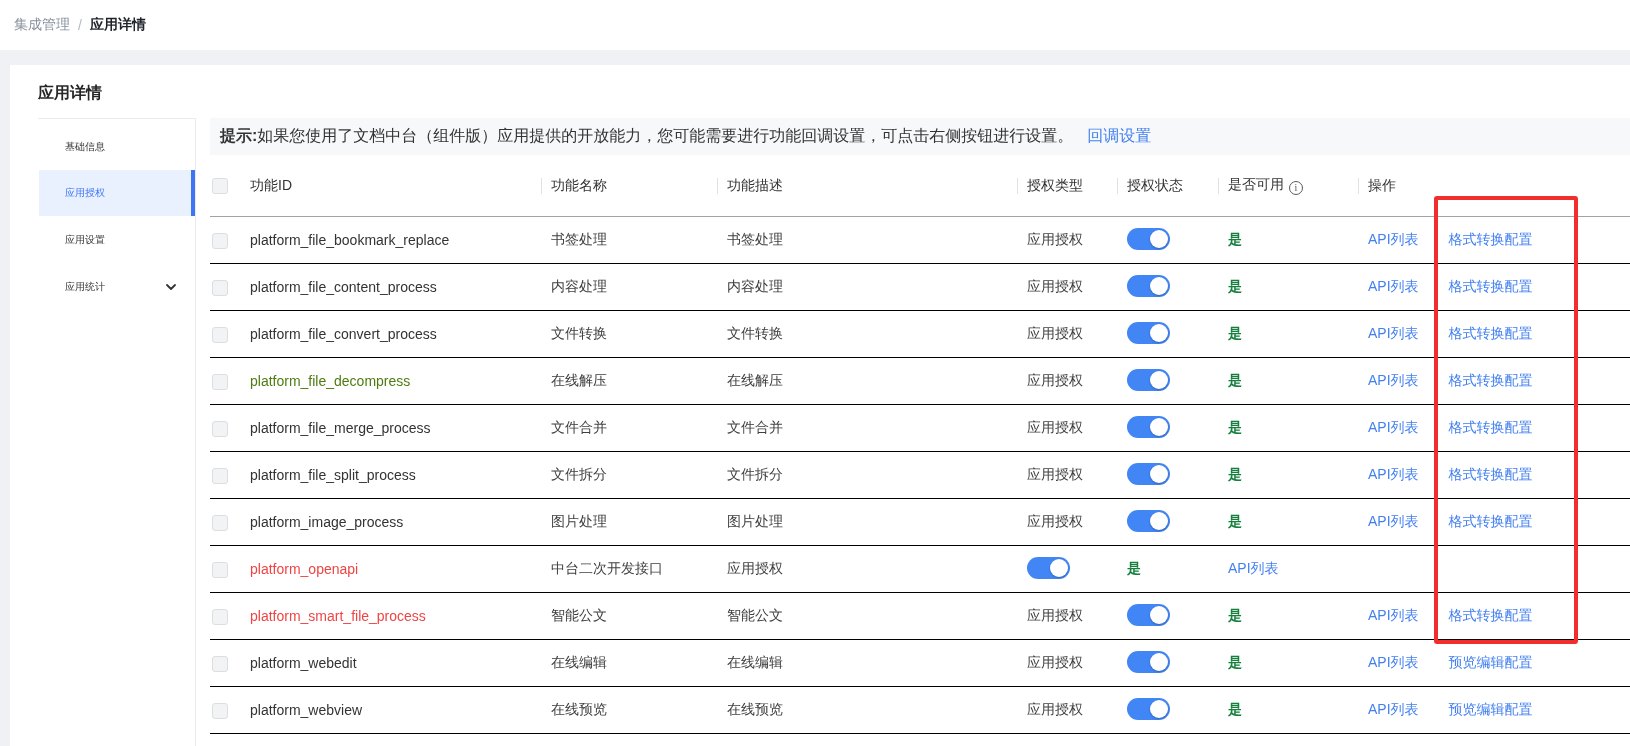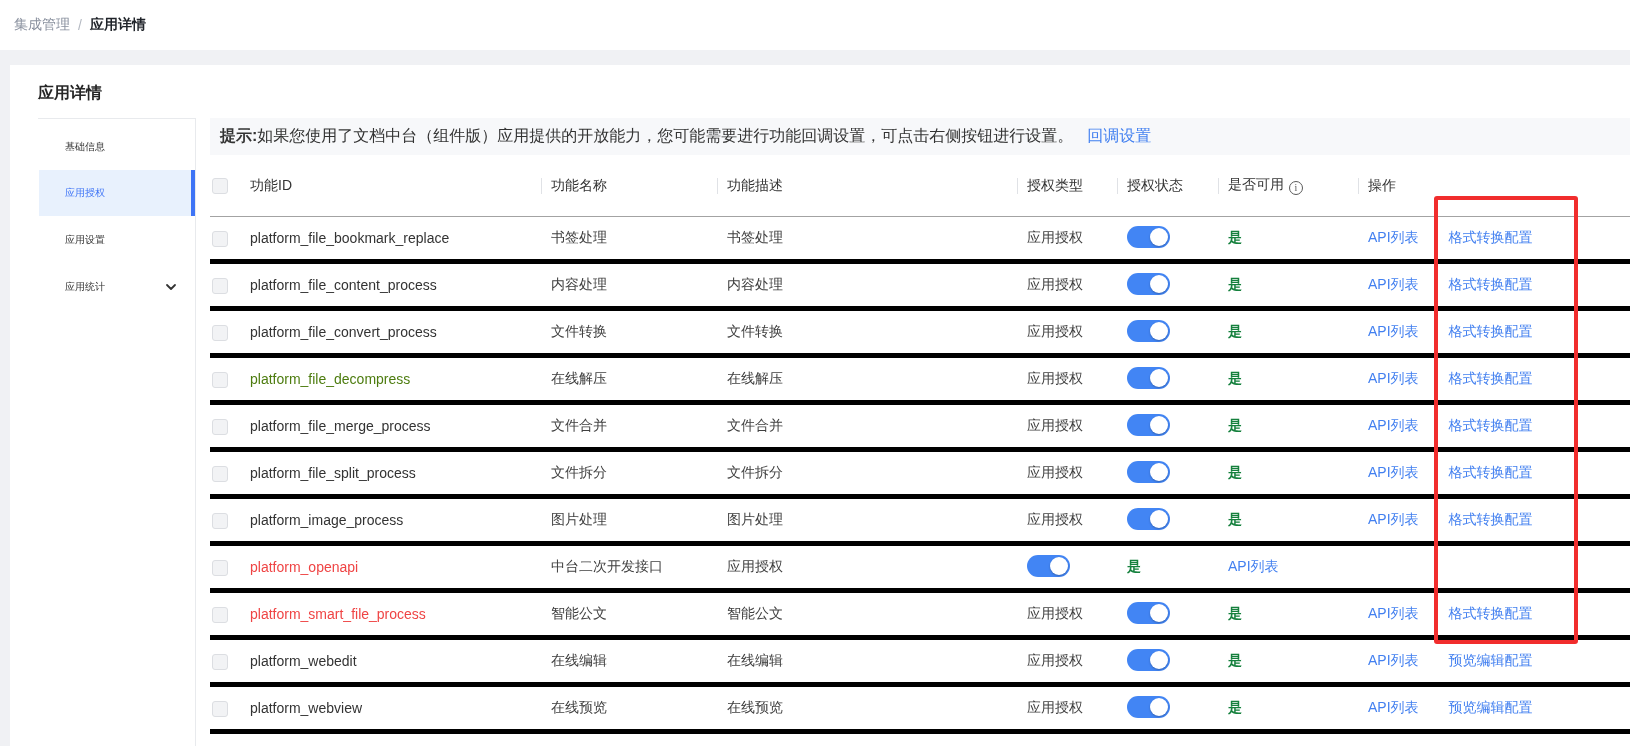--- a/index.html
+++ b/index.html
@@ -36,21 +36,21 @@
             display:flex; align-items:center; padding-left:10px; font-size:16px; color:#333; }
   .notice .prefix { font-weight:700; }
   .notice .cb-link { color:#4380f0; margin-left:14px; cursor:pointer; }
 
   
   .table { position:absolute; left:200px; top:90px; right:0; }
   .tr { display:grid; grid-template-columns:30px 301px 176px 300px 100px 101px 140px 1fr; align-items:center; }
   .thead { height:62px; border-bottom:1px solid #a3a3a3; }
   .thead .th { position:relative; padding-left:10px; color:#333; font-size:14px; white-space:nowrap; }
   .thead .th.divided::before { content:""; position:absolute; left:0; top:50%; margin-top:-8px; width:1px; height:16px; background:#e0e2e6; }
-  .tbody .tr { height:47px; border-bottom:5px solid #000000; }
+  .tbody .tr { height:47px; border-bottom:1px solid #000000; }
   .td { padding-left:10px; white-space:nowrap; color:#404040; font-size:14px; }
   .col-check { padding-left:2px; }
   .checkbox { display:inline-block; width:16px; height:16px; border:1px solid #dcdee2; border-radius:3px; background:#f2f3f5; cursor:pointer; vertical-align:middle; }
   .avail { color:#15803d; font-weight:600; }
   .link { color:#4380f0; cursor:pointer; text-decoration:none; }
   .ops { display:flex; align-items:center;text-align:right; }
   .ops .cfg { margin-left:30px; }
   .ops .cfg.hidden { visibility:hidden; }
 
   

